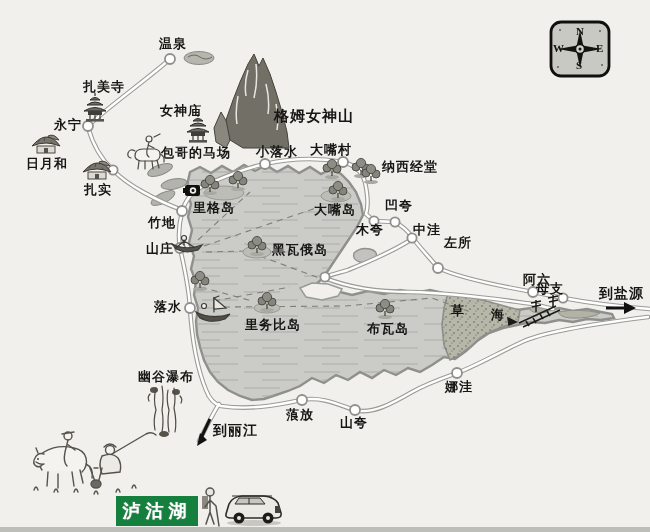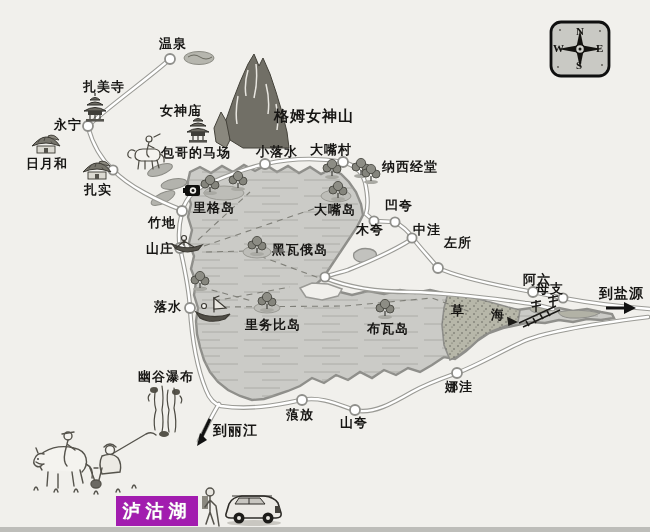--- a/index.html
+++ b/index.html
@@ -5,21 +5,21 @@
   html,body{margin:0;padding:0;background:#e8e7e3;}
   .stage{position:relative;width:650px;height:532px;background:#f1f0ec;overflow:hidden;
          font-family:"Liberation Sans","DejaVu Sans",sans-serif;}
   .stage svg{position:absolute;left:0;top:0;}
   .lbl{position:absolute;font-weight:bold;font-size:13px;line-height:1;color:#171614;
        letter-spacing:1px;white-space:nowrap;}
   .lbl.lg{font-size:15px;margin-top:16px;}
   .lbl.md{font-size:14px;}
   .compass-letter{position:absolute;font-weight:bold;font-size:11px;color:#141310;
        font-family:"Liberation Serif","DejaVu Serif",serif;}
-  .title-box{position:absolute;left:116px;top:496px;width:82px;height:30px;background:#a21caf;
+  .title-box{position:absolute;left:116px;top:496px;width:82px;height:30px;background:#15803d;
        display:flex;align-items:center;justify-content:center;}
   .title-box span{color:#ffffff;font-size:18px;font-weight:bold;letter-spacing:5px;
        text-shadow:0 0 1px #bbb;}
 </style>
 </head>
 <body>
 
 <div class="stage">
 
 <svg width="650" height="532" viewBox="0 0 650 532">

